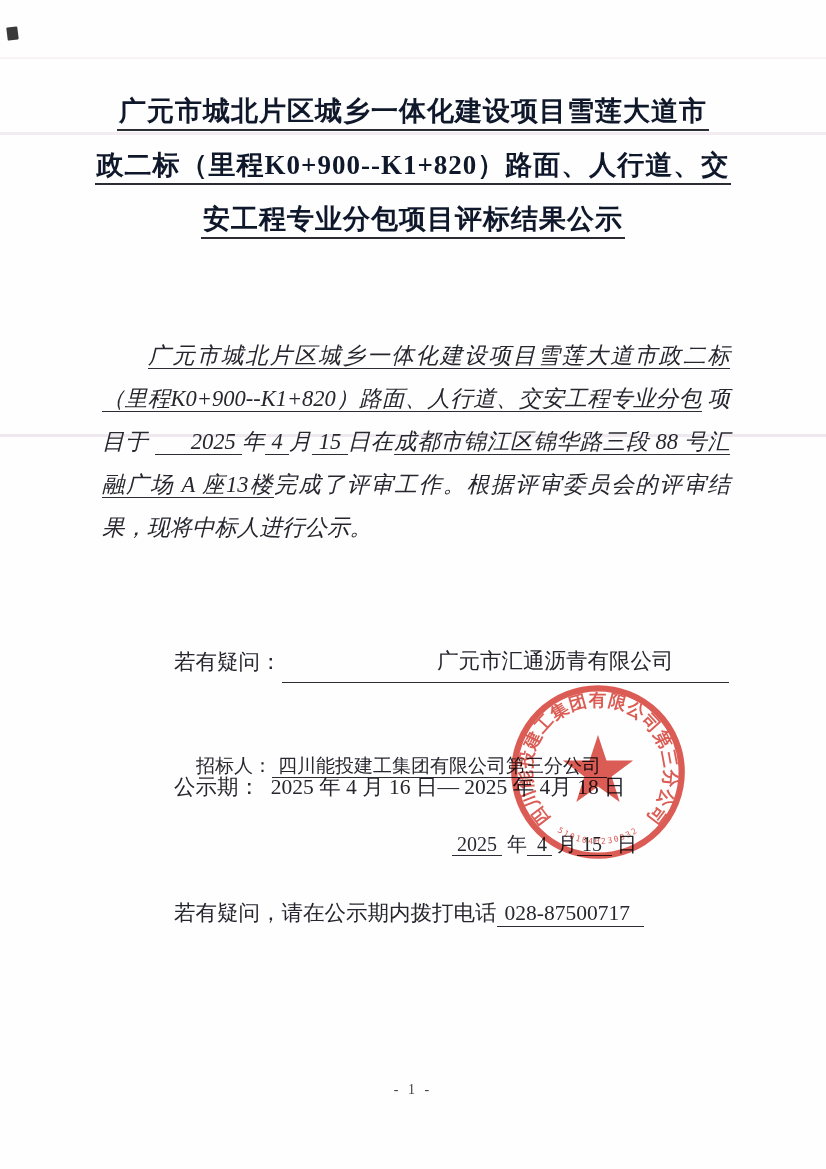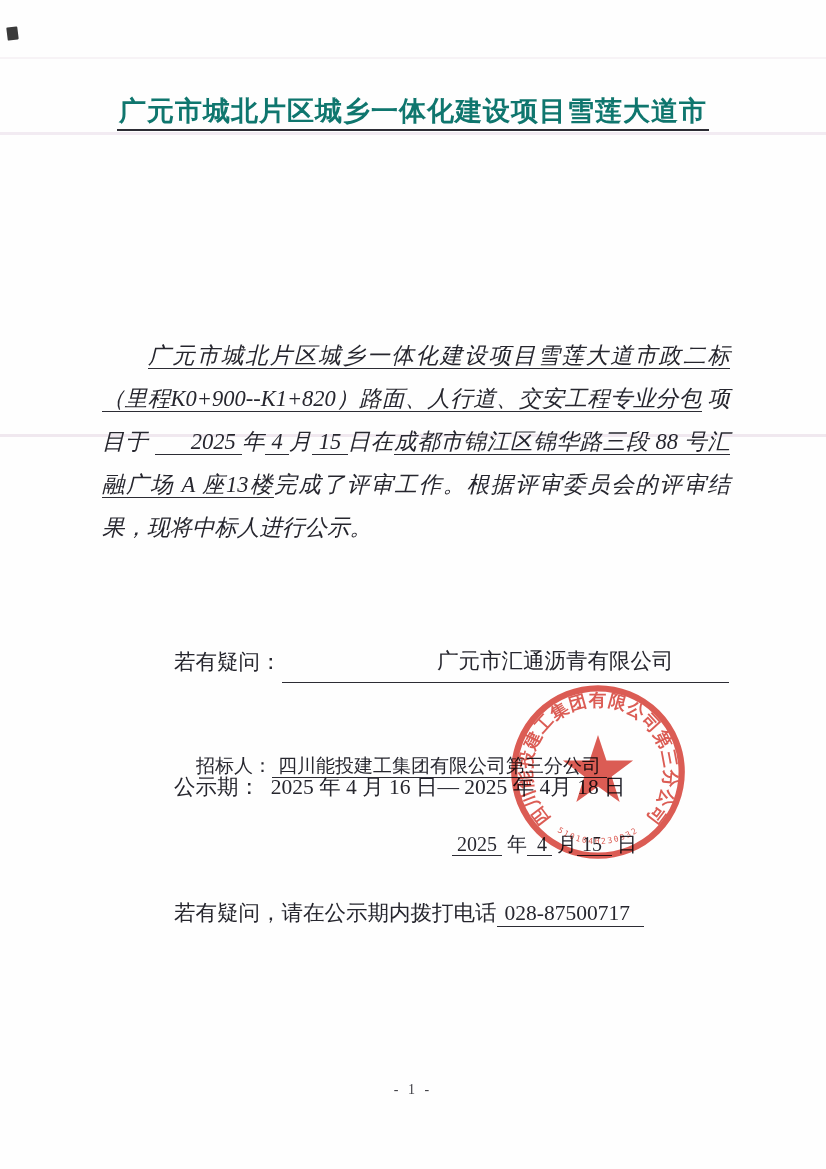--- a/index.html
+++ b/index.html
@@ -17,21 +17,21 @@
   .scanline.l2{top:132px;height:3px;background:#f2ebf2;}
   .scanline.l3{top:434px;height:3px;background:#f0e8ef;}
   
   .corner-mark{
     position:absolute;left:7px;top:27px;width:11px;height:13px;
     background:#3a3a3a;border-radius:1px;transform:rotate(-7deg);
   }
   .title-block{
     position:absolute;top:84px;left:60px;right:60px;
     text-align:center;font-size:27px;font-weight:bold;
-    line-height:54px;color:#0f766e;letter-spacing:1px;
+    line-height:54px;color:#0f172a;letter-spacing:1px;
   }
   .title-line span{border-bottom:2px solid #2c2c34;padding:0 2px 3px 2px;}
   .doc-body{
     position:absolute;top:334px;left:102px;width:628px;
     font-size:22.5px;line-height:43px;text-indent:46px;
     white-space:pre-wrap;text-align:justify;font-style:italic;
   }
   .u{border-bottom:1.6px solid #2c2c34;}
   .award-block{
     position:absolute;top:556px;left:174px;width:560px;
@@ -68,20 +68,22 @@
 
 <div class="page">
 
   <div class="scanline l1"></div>
   <div class="scanline l2"></div>
   <div class="scanline l3"></div>
   <div class="corner-mark"></div>
 
   <div class="title-block">
     <div class="title-line"><span>广元市城北片区城乡一体化建设项目雪莲大道市</span></div>
+    <div class="title-line"><span>政二标（里程K0+900--K1+820）路面、人行道、交</span></div>
+    <div class="title-line"><span>安工程专业分包项目评标结果公示</span></div>
   </div>
 
   <div class="doc-body"><span class="u">广元市城北片区城乡一体化建设项目雪莲大道市政二标（里程K0+900--K1+820）路面、人行道、交安工程专业分包</span><span> 项目于 </span><span class="u">　 </span><span class="u"> 2025 </span><span>年</span><span class="u"> 4 </span><span>月</span><span class="u"> 15 </span><span>日在</span><span class="u">成都市锦江区锦华路三段 88 号汇融广场 A 座13楼</span><span>完成了评审工作。根据评审委员会的评审结果，现将中标人进行公示。</span></div>
 
   <div class="award-block">
     <div class="award-row"><span>若有疑问：</span><span class="winner-field">广元市汇通沥青有限公司</span></div>
     <div class="award-row"><span>公示期：</span><span>  2025 年 4 月 16 日— 2025 年 4月 18 日</span></div>
     <div class="award-row"><span>若有疑问，请在公示期内拨打电话</span><span class="phone-field">028-87500717</span></div>
   </div>
 

